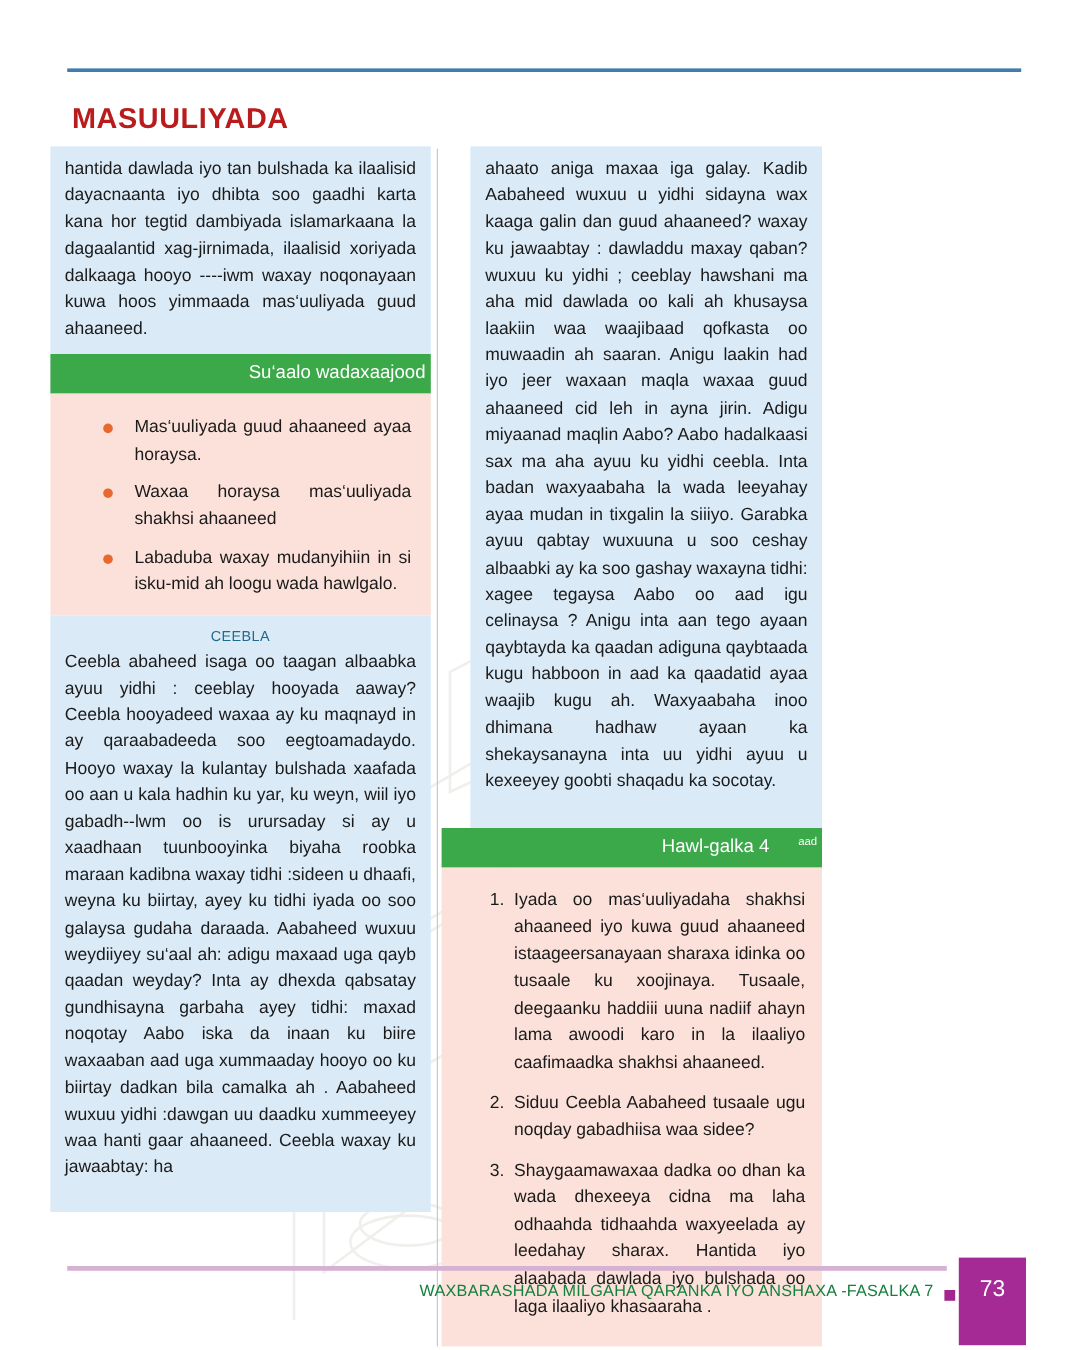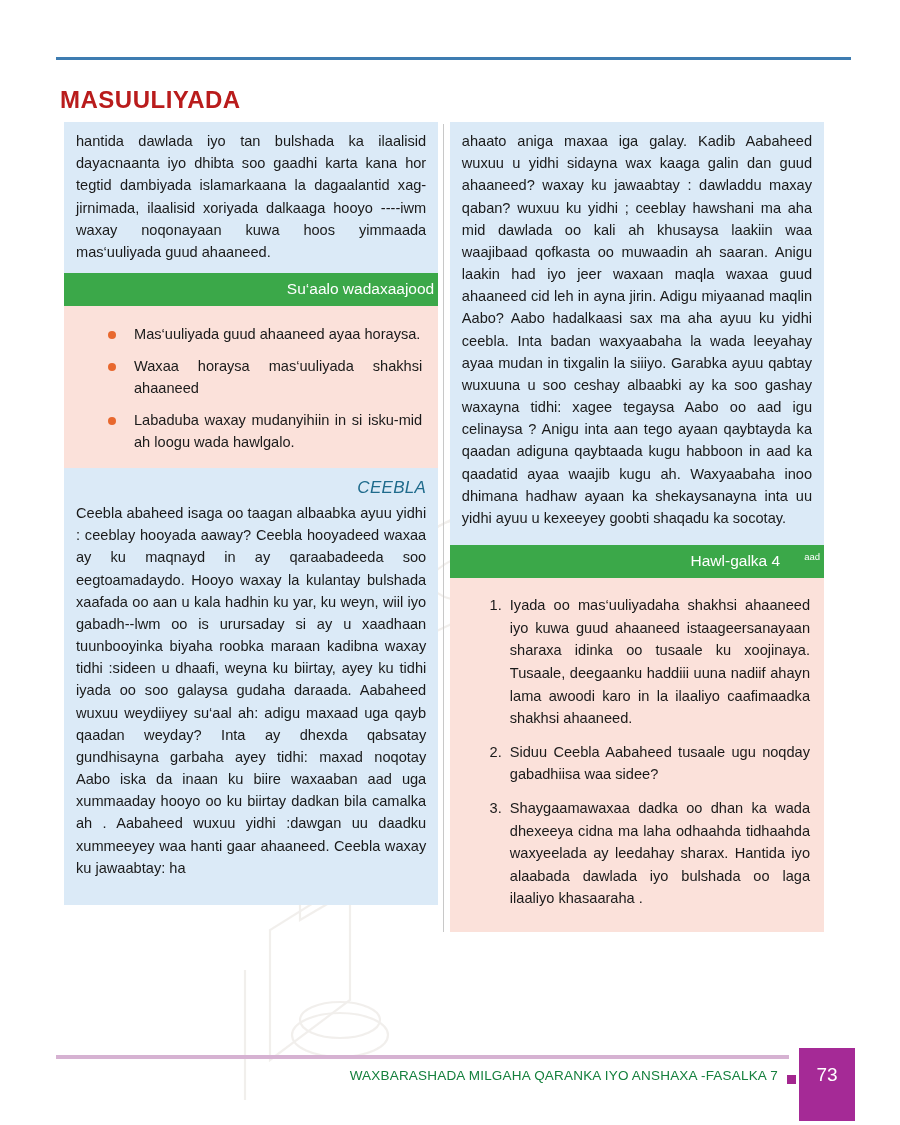--- a/index.html
+++ b/index.html
@@ -49,23 +49,23 @@
     font-size: 24px;
     font-weight: bold;
     letter-spacing: 0.5px;
     color: #b91c1c;
     z-index: 2;
   }
 
   
   .columns {
     position: absolute;
-    left: 64px;
+    left: 42px;
     top: 122px;
-    width: 760px;
+    width: 643px;
     z-index: 2;
     display: flex;
     gap: 0px;
   }
   .col {
     width: 389px;
   }
   .col-left { padding-right: 0; }
   .col-divider {
     width: 12px;
@@ -112,26 +112,25 @@
     margin: 0 0 0 0;
     font-size: 14.6px;
     line-height: 1.52;
     color: #1a1a1a;
     text-align: justify;
     text-justify: inter-word;
     hyphens: none;
   }
 
   .sub-head {
-    text-align: right;
-    font-size: 17px;
+    text-align: center;
+    font-size: 12px;
     color: #1f6b8c;
     margin: 0 0 4px 0;
     letter-spacing: 0.3px;
-    font-style: italic;
   }
 
   
   ul.bullets {
     list-style: none;
     margin: 9px 0 0 0;
     padding: 0 4px 0 32px;
   }
   ul.bullets > li {
     position: relative;
@@ -285,21 +284,21 @@
         <div class="sub-head">CEEBLA</div>
         <p class="body">Ceebla abaheed isaga oo taagan albaabka ayuu yidhi : ceeblay hooyada aaway? Ceebla hooyadeed waxaa ay ku maqnayd in ay qaraabadeeda soo eegtoamadaydo. Hooyo waxay la kulantay bulshada xaafada oo aan u kala hadhin ku yar, ku weyn, wiil iyo gabadh--lwm oo is urursaday si ay u xaadhaan tuunbooyinka biyaha roobka maraan kadibna waxay tidhi :sideen u dhaafi, weyna ku biirtay, ayey ku tidhi iyada oo soo galaysa gudaha daraada. Aabaheed wuxuu weydiiyey su‘aal ah: adigu maxaad uga qayb qaadan weyday? Inta ay dhexda qabsatay gundhisayna garbaha ayey tidhi: maxad noqotay Aabo iska da inaan ku biire waxaaban aad uga xummaaday hooyo oo ku biirtay dadkan bila camalka ah . Aabaheed wuxuu yidhi :dawgan uu daadku xummeeyey waa hanti gaar ahaaneed. Ceebla waxay ku jawaabtay: ha</p>
       </div>
 
     </div>
 
     <div class="col-divider"></div>
 
     <div class="col col-right">
 
-      <div class="box-blue" style="padding-bottom:16px;">
+      <div class="box-blue" style="padding-bottom:28px;margin-left:24px;">
         <p class="body">ahaato aniga maxaa iga galay. Kadib Aabaheed wuxuu u yidhi sidayna wax kaaga  galin dan guud ahaaneed? waxay ku jawaabtay : dawladdu maxay qaban? wuxuu ku yidhi ; ceeblay hawshani ma aha mid dawlada oo kali ah khusaysa laakiin waa waajibaad qofkasta oo muwaadin ah saaran. Anigu laakin had iyo jeer waxaan maqla waxaa guud ahaaneed cid leh in ayna jirin. Adigu miyaanad maqlin Aabo? Aabo hadalkaasi sax ma aha ayuu ku yidhi ceebla. Inta badan waxyaabaha la wada leeyahay ayaa mudan in tixgalin la siiiyo. Garabka ayuu qabtay wuxuuna u soo ceshay albaabki ay ka soo gashay waxayna tidhi: xagee tegaysa Aabo oo aad igu celinaysa ? Anigu inta aan tego ayaan qaybtayda ka qaadan adiguna qaybtaada kugu habboon in aad ka qaadatid ayaa waajib kugu ah. Waxyaabaha  inoo dhimana hadhaw  ayaan ka shekaysanayna inta uu yidhi ayuu u kexeeyey goobti shaqadu ka socotay.</p>
       </div>
 
       <div class="green-bar">
         <span>Hawl-galka 4</span><span class="sup">aad</span>
       </div>
 
       <div class="box-pink" style="padding-bottom:20px;">
         <ol class="numbers">
           <li>

